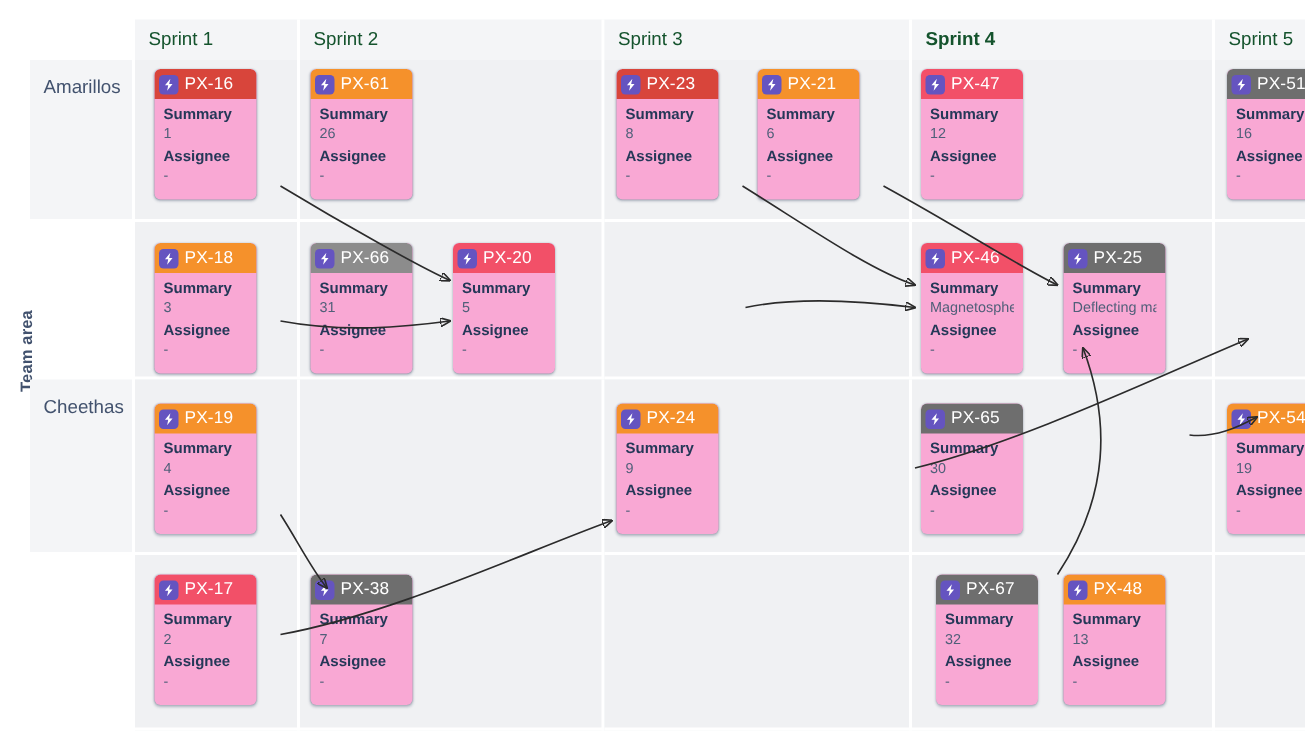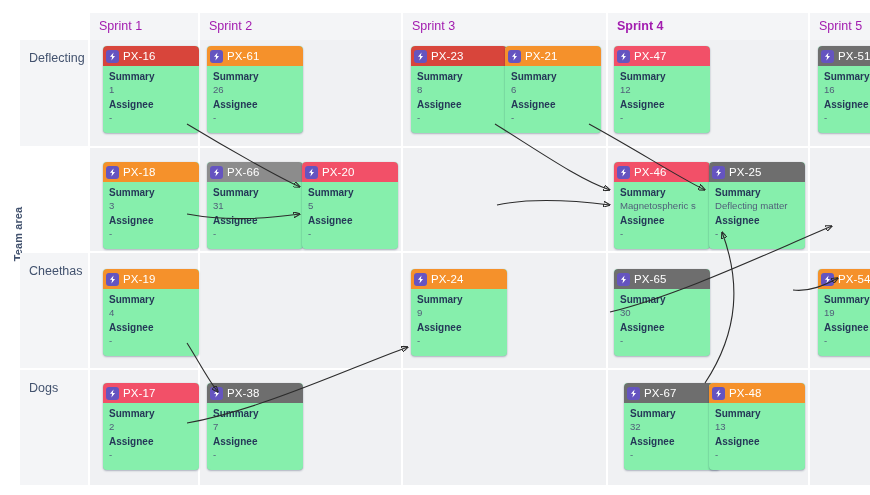--- a/index.html
+++ b/index.html
@@ -21,21 +21,21 @@
     font-size: 11px; font-weight: bold; color: #42526E;
     text-align: center; letter-spacing: .1px;
     white-space: nowrap;
   }
 
   .grid { position: absolute; left: 20px; top: 13px; width: 850px; height: 474px; }
 
   .col-head {
     position: absolute; top: 0; height: 27px;
     background: #F4F5F7;
-    color: #a21caf; font-size: 12.5px;
+    color: #14532d; font-size: 12.5px;
     padding-left: 9px; line-height: 27px;
     border-right: 2px solid #fff;
     white-space: nowrap;
   }
   .corner-head { position:absolute; top:0; left:0; width:68px; height:27px; background:#fff; }
 
   .row-label {
     position: absolute; left: 0; width: 68px;
     background: #F4F5F7;
     color: #42526E; font-size: 12.5px;
@@ -46,22 +46,22 @@
 
   .cell {
     position: absolute;
     background: #F0F1F3;
     border-right: 2px solid #fff;
     border-bottom: 2px solid #fff;
   }
 
   .card {
     position: absolute;
-    width: 96px;
-    background: #86efac;
+    width: 68px;
+    background: #f9a8d4;
     border-radius: 4px;
     box-shadow: 0 1px 2px rgba(9,30,66,.28), 0 0 1px rgba(9,30,66,.20);
     overflow: hidden;
     z-index: 3;
   }
   .card-head {
     height: 20px;
     display: flex; align-items: center;
     padding: 0 3px;
     border-radius: 4px 4px 0 0;
@@ -92,38 +92,37 @@
 
   <div class="axis-title">Team area</div>
 
   <div class="grid" id="grid">
     <div class="corner-head"></div>
   <div class="col-head" style="left: 70px; width: 110px;">Sprint 1</div>
       <div class="col-head" style="left: 180px; width: 203px;">Sprint 2</div>
       <div class="col-head" style="left: 383px; width: 205px;">Sprint 3</div>
       <div class="col-head" style="left: 588px; width: 202px; font-weight: bold;">Sprint 4</div>
       <div class="col-head" style="left: 790px; width: 110px;">Sprint 5</div>
-      <div class="row-label" style="top: 27px; height: 108px;">Deflecting</div>
+      <div class="row-label" style="top: 27px; height: 108px;">Amarillos</div>
       <div class="cell" style="left: 70px; width: 110px; top: 27px; height: 108px;"></div>
       <div class="cell" style="left: 180px; width: 203px; top: 27px; height: 108px;"></div>
       <div class="cell" style="left: 383px; width: 205px; top: 27px; height: 108px;"></div>
       <div class="cell" style="left: 588px; width: 202px; top: 27px; height: 108px;"></div>
       <div class="cell" style="left: 790px; width: 110px; top: 27px; height: 108px;"></div>
       <div class="cell" style="left: 70px; width: 110px; top: 135px; height: 105px;"></div>
       <div class="cell" style="left: 180px; width: 203px; top: 135px; height: 105px;"></div>
       <div class="cell" style="left: 383px; width: 205px; top: 135px; height: 105px;"></div>
       <div class="cell" style="left: 588px; width: 202px; top: 135px; height: 105px;"></div>
       <div class="cell" style="left: 790px; width: 110px; top: 135px; height: 105px;"></div>
       <div class="row-label" style="top: 240px; height: 117px;">Cheethas</div>
       <div class="cell" style="left: 70px; width: 110px; top: 240px; height: 117px;"></div>
       <div class="cell" style="left: 180px; width: 203px; top: 240px; height: 117px;"></div>
       <div class="cell" style="left: 383px; width: 205px; top: 240px; height: 117px;"></div>
       <div class="cell" style="left: 588px; width: 202px; top: 240px; height: 117px;"></div>
       <div class="cell" style="left: 790px; width: 110px; top: 240px; height: 117px;"></div>
-      <div class="row-label" style="top: 357px; height: 117px;">Dogs</div>
       <div class="cell" style="left: 70px; width: 110px; top: 357px; height: 117px;"></div>
       <div class="cell" style="left: 180px; width: 203px; top: 357px; height: 117px;"></div>
       <div class="cell" style="left: 383px; width: 205px; top: 357px; height: 117px;"></div>
       <div class="cell" style="left: 588px; width: 202px; top: 357px; height: 117px;"></div>
       <div class="cell" style="left: 790px; width: 110px; top: 357px; height: 117px;"></div>
     </div>
 
   <svg class="links" id="links">
     <defs>
       <marker id="arrowhead" markerWidth="7" markerHeight="6" refX="6.5" refY="3" orient="auto" markerUnits="userSpaceOnUse">

